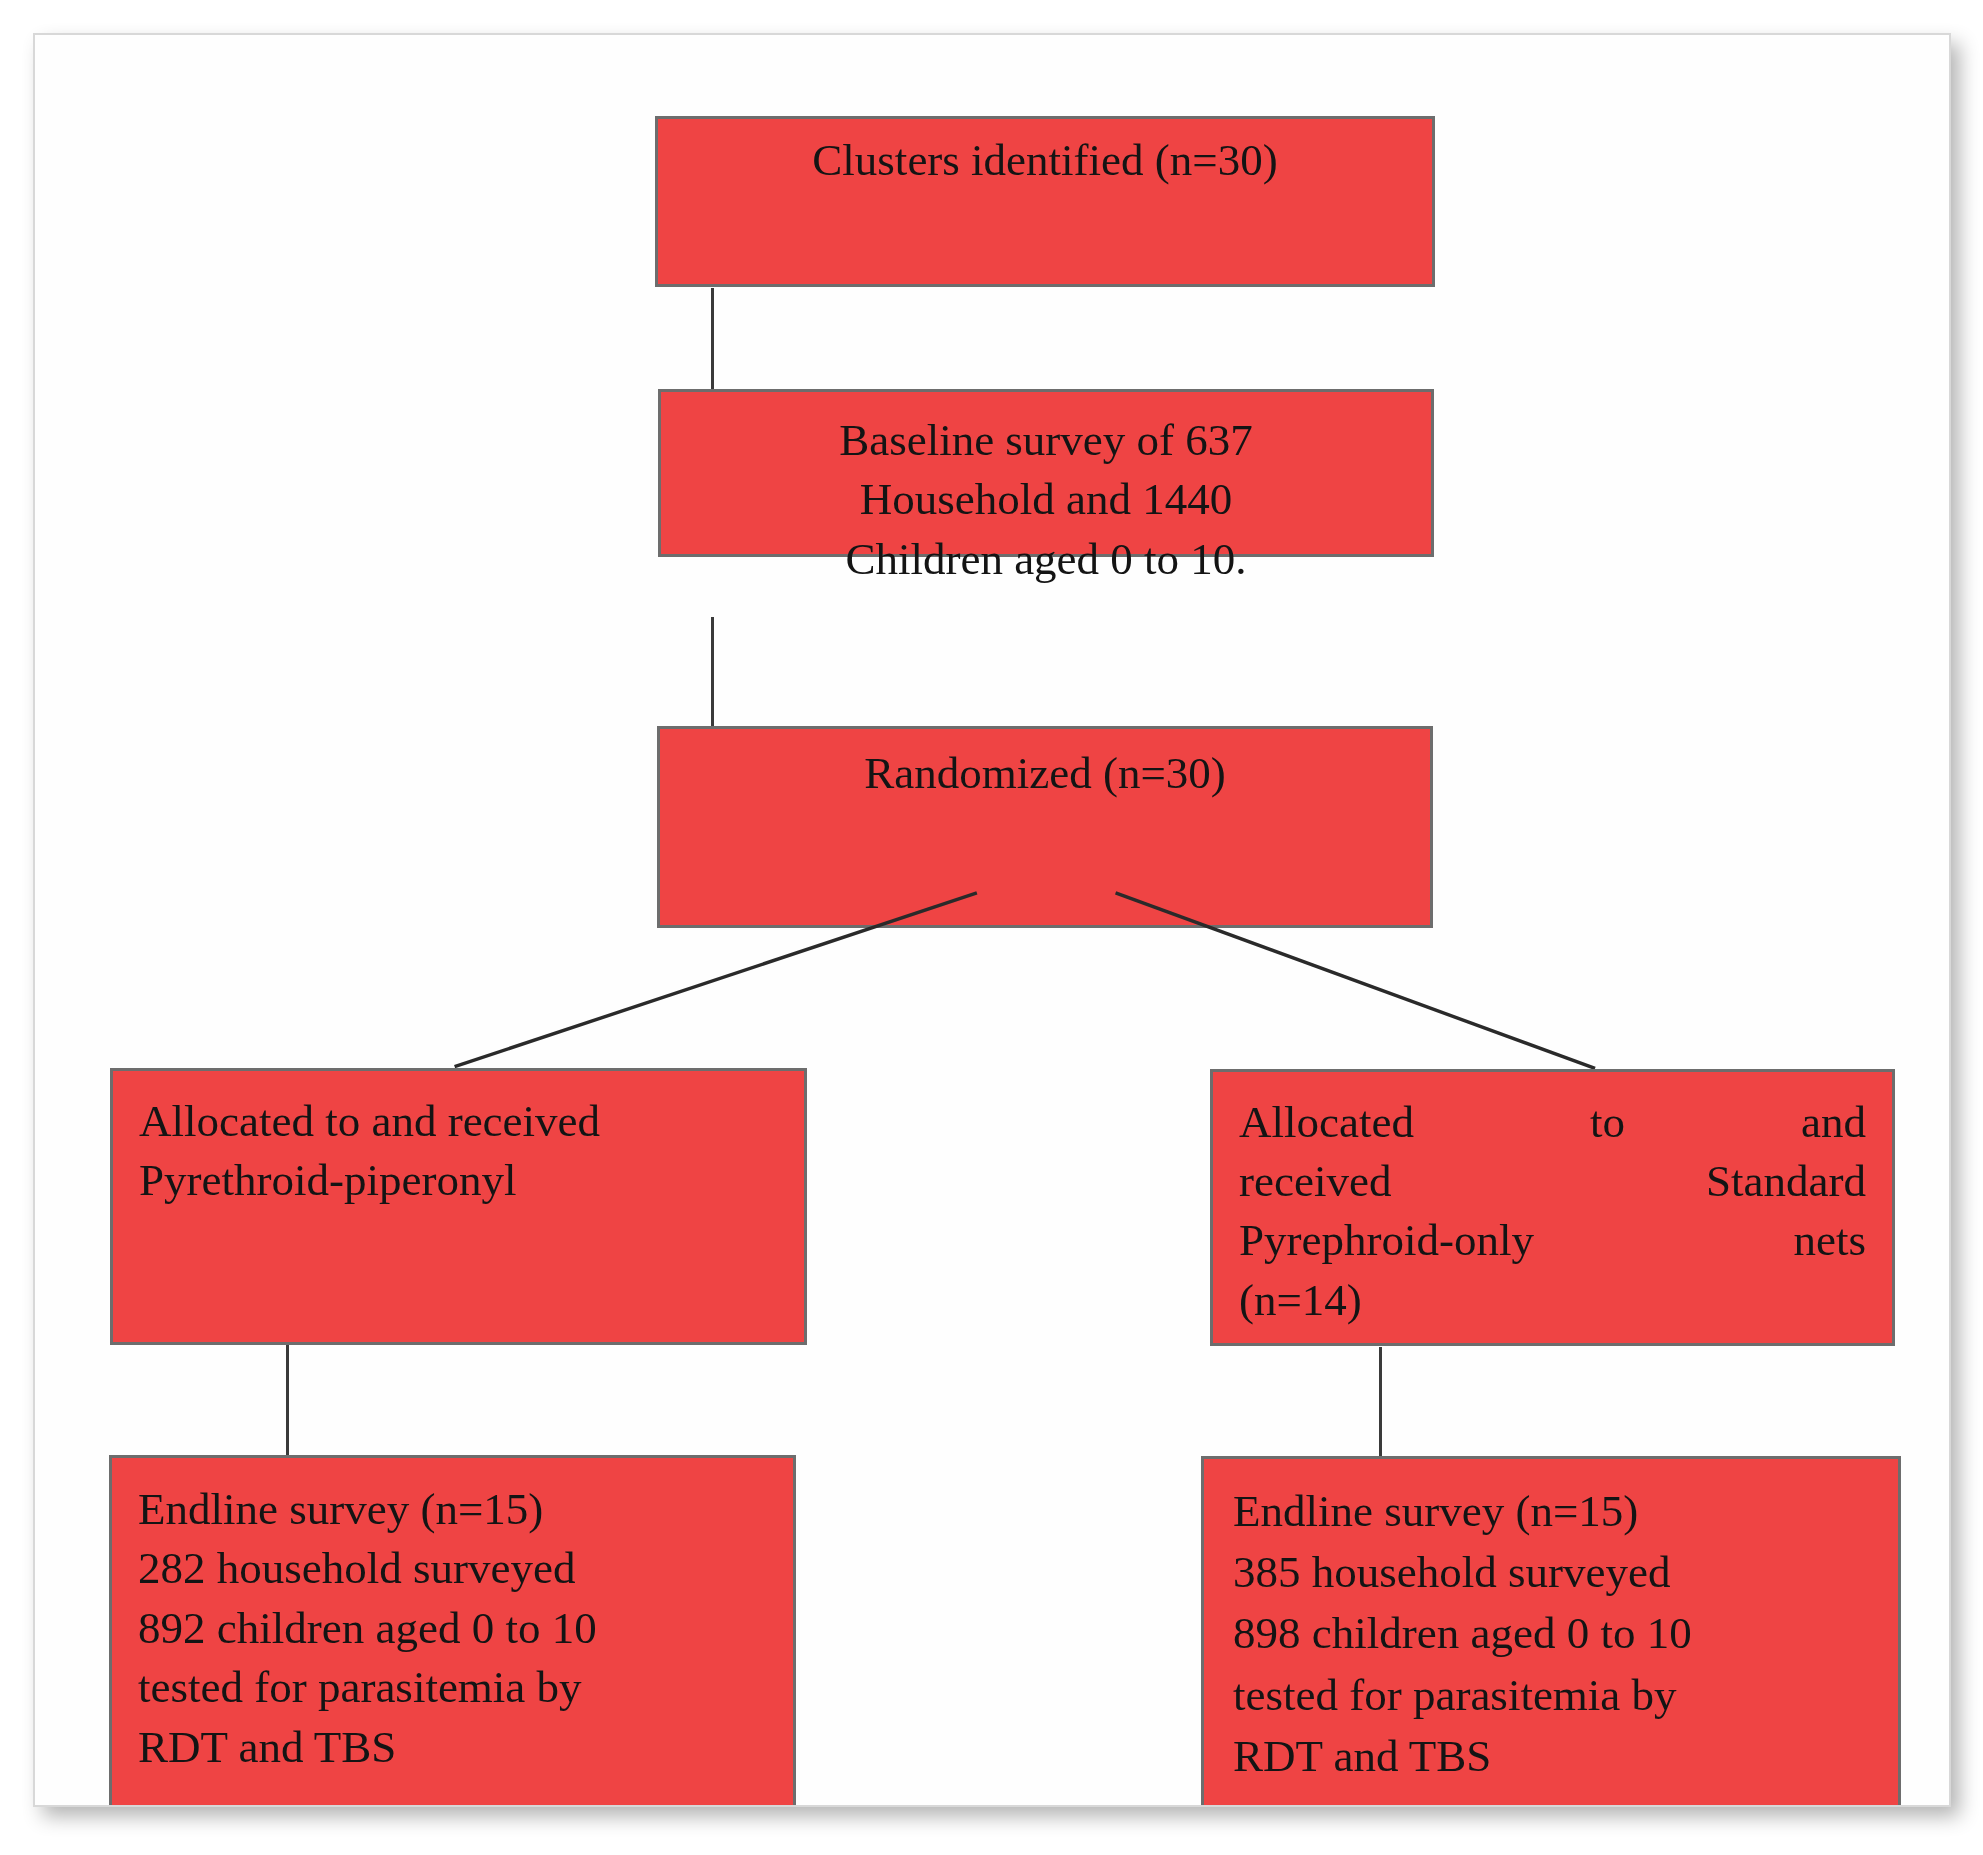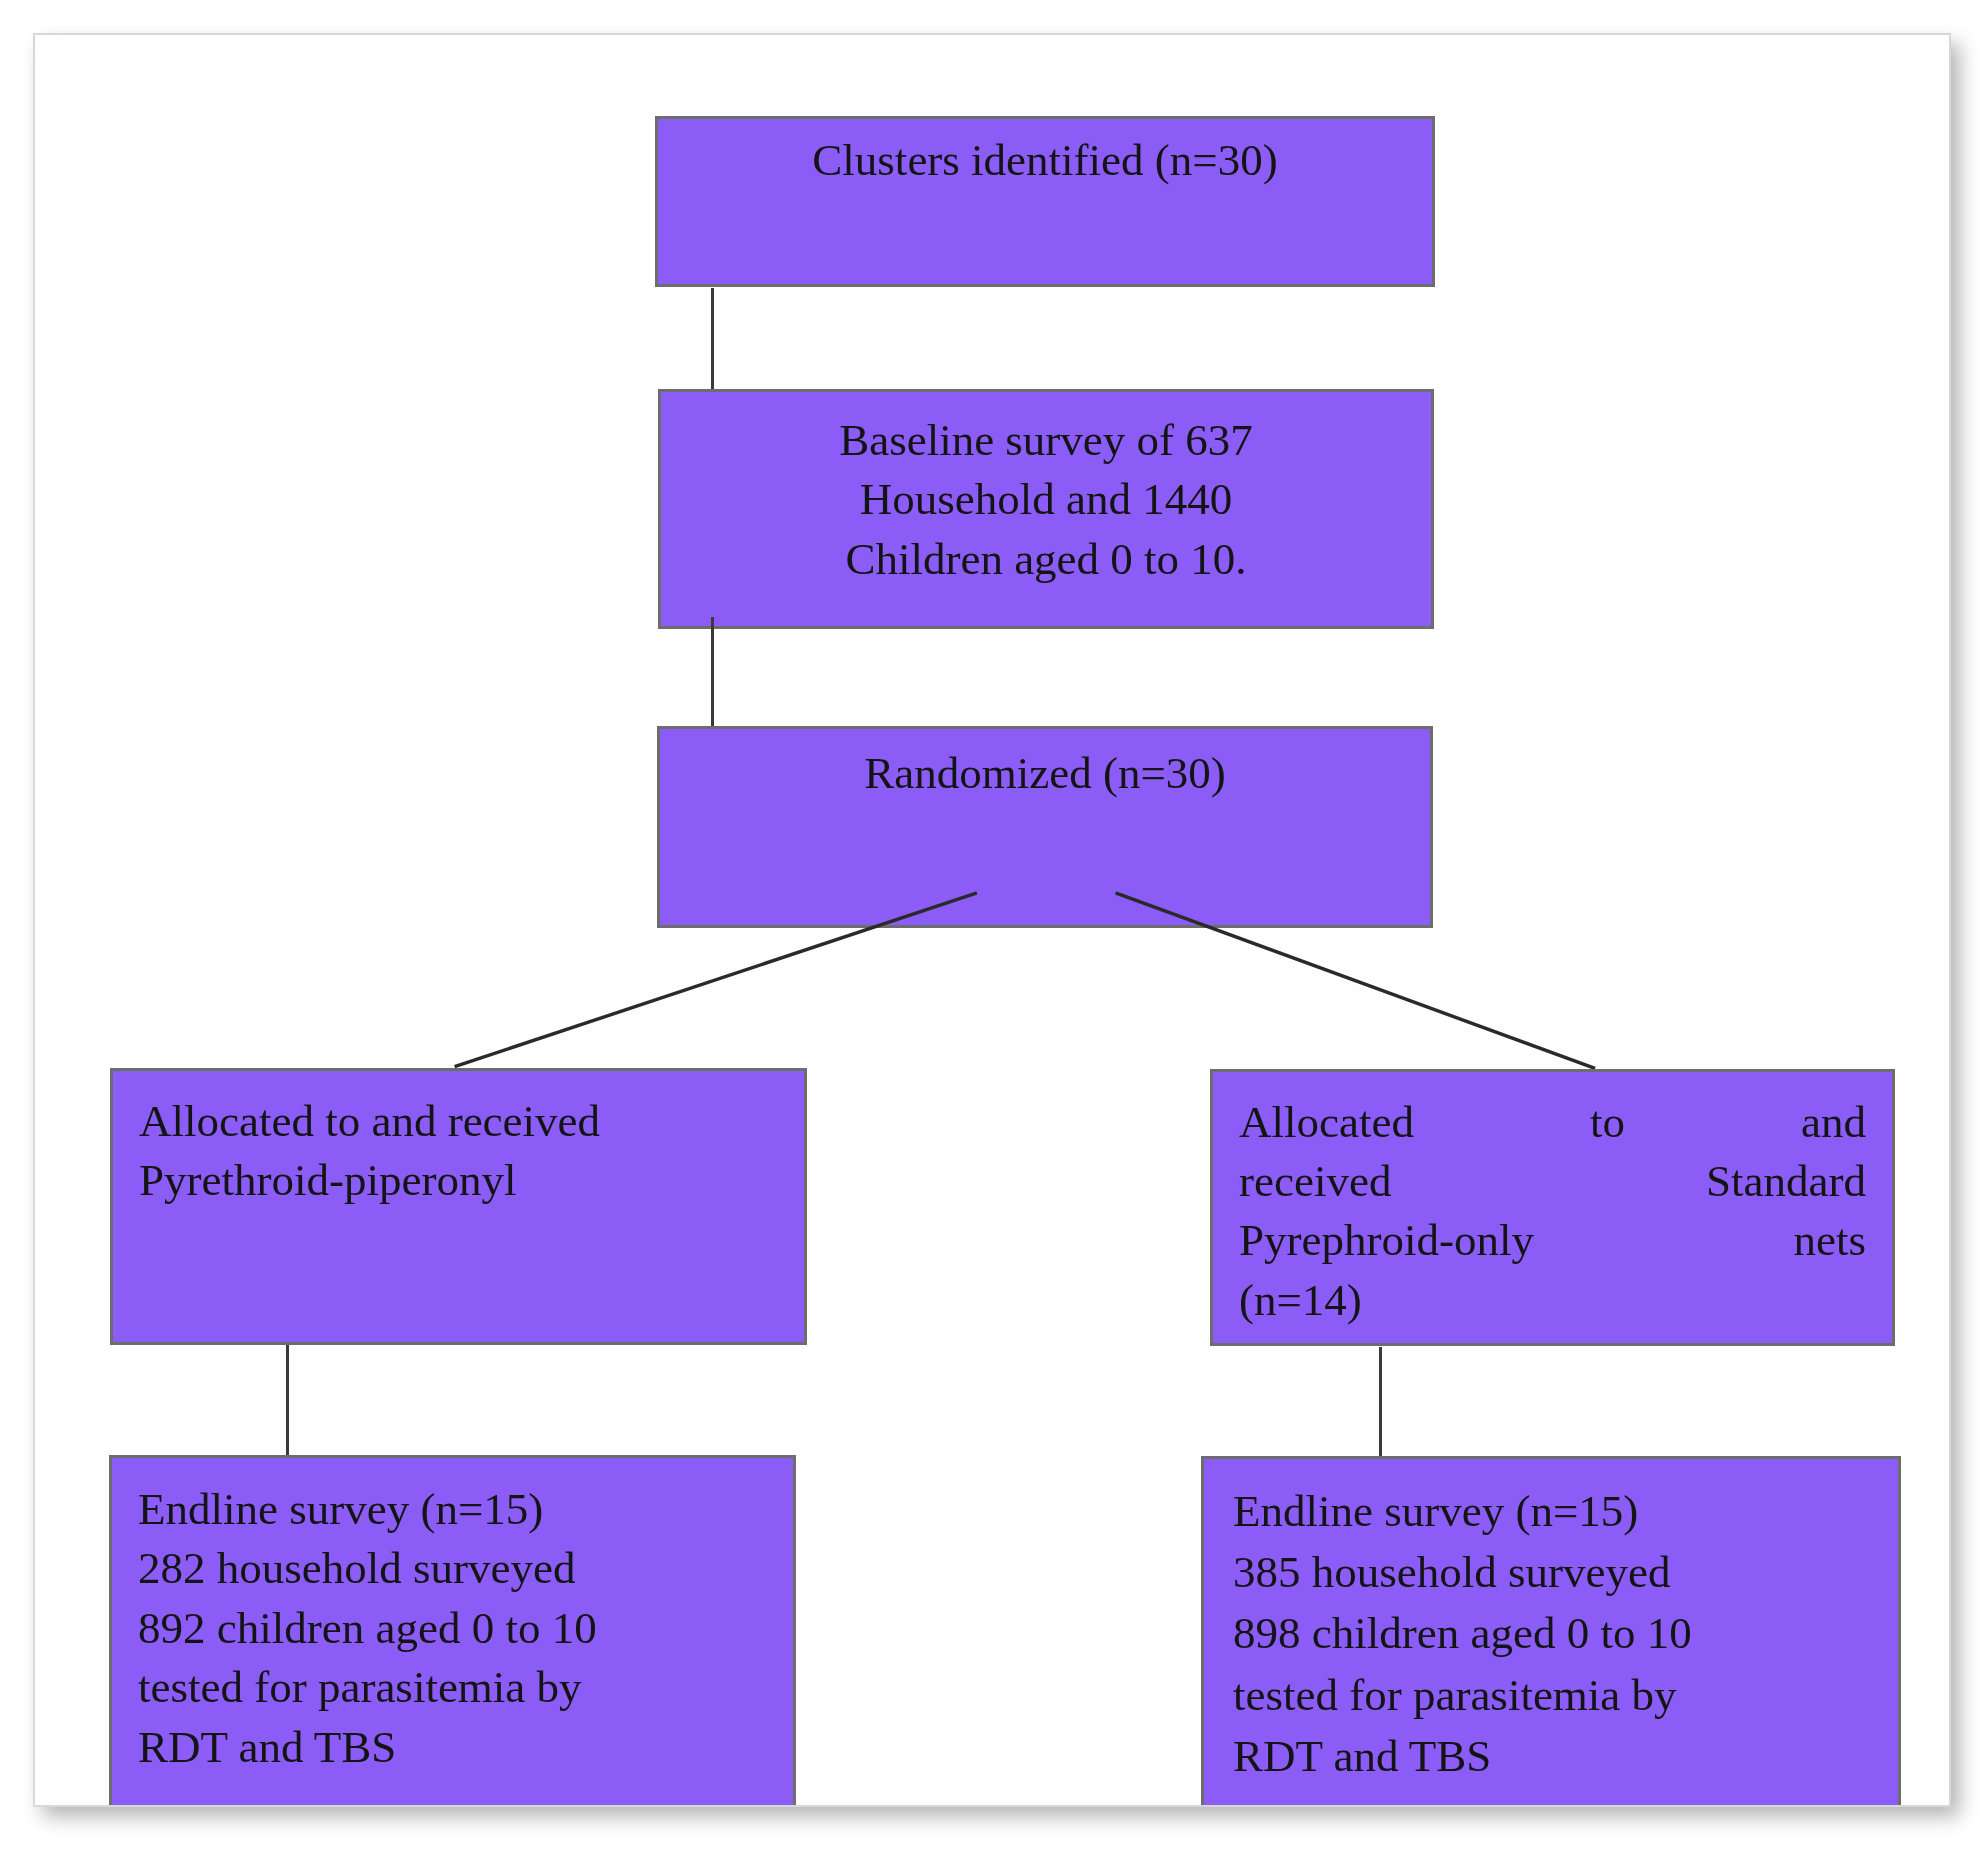--- a/index.html
+++ b/index.html
@@ -35,21 +35,21 @@
     left: 0;
     top: 0;
     width: 100%;
     height: 100%;
     overflow: hidden;
   }
   .node {
     position: absolute;
     box-sizing: border-box;
     border: 3.4px solid #6d6d6d;
-    background: #8b5cf6;
+    background: #ef4444;
     color: #141414;
     font-size: 45px;
     line-height: 1.32;
     padding: 12px 19px 8.6px 19px;
   }
   .node .line {
     display: block;
     white-space: nowrap;
   }
   .center { text-align: center; }
@@ -88,21 +88,21 @@
 <div id="page">
   <div id="frame">
     <div id="canvas">
 
       <div class="node center" style="left:620px; top:81px; width:780px; height:171px;">
         <span class="line">Clusters identified (n=30)</span>
       </div>
 
       <div class="vline" style="left:676px; top:253px; height:102px;"></div>
 
-      <div class="node center" style="left:623px; top:354px; width:776px; height:240px; padding-top:19px;">
+      <div class="node center" style="left:623px; top:354px; width:776px; height:168px; padding-top:19px;">
         <span class="line">Baseline survey of 637</span>
         <span class="line">Household and 1440</span>
         <span class="line">Children aged 0 to 10.</span>
       </div>
 
       <div class="vline" style="left:676px; top:582px; height:109px;"></div>
 
       <div class="node center" style="left:622px; top:691px; width:776px; height:202px; padding-top:15.4px;">
         <span class="line">Randomized (n=30)</span>
       </div>

